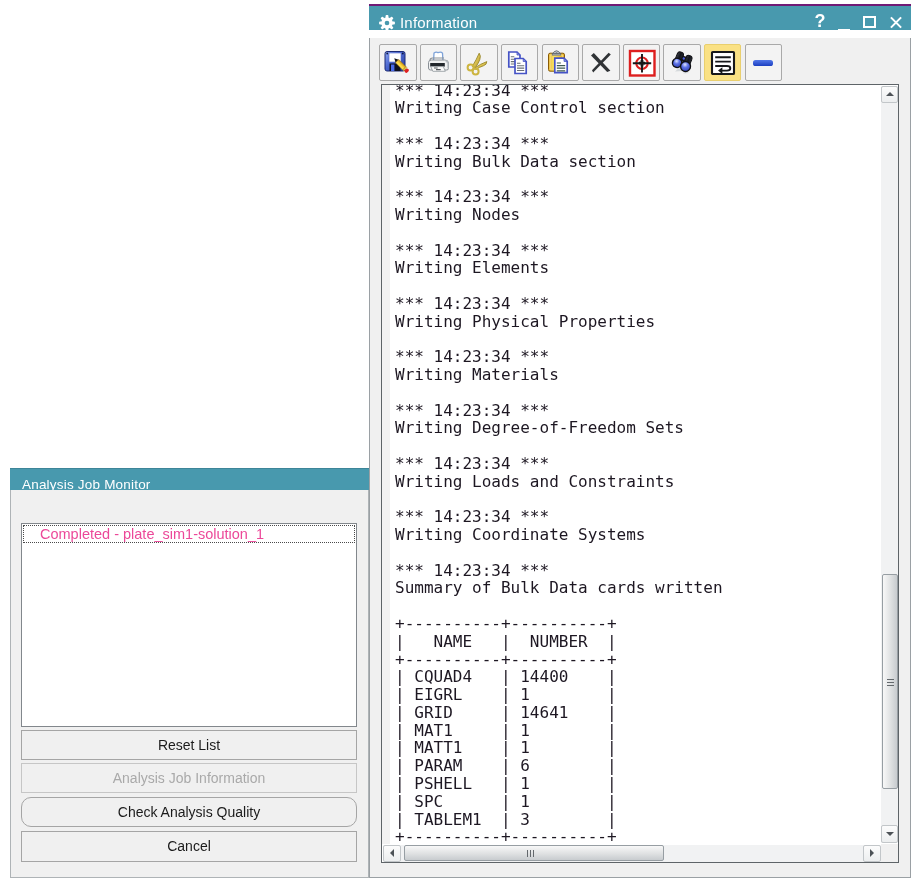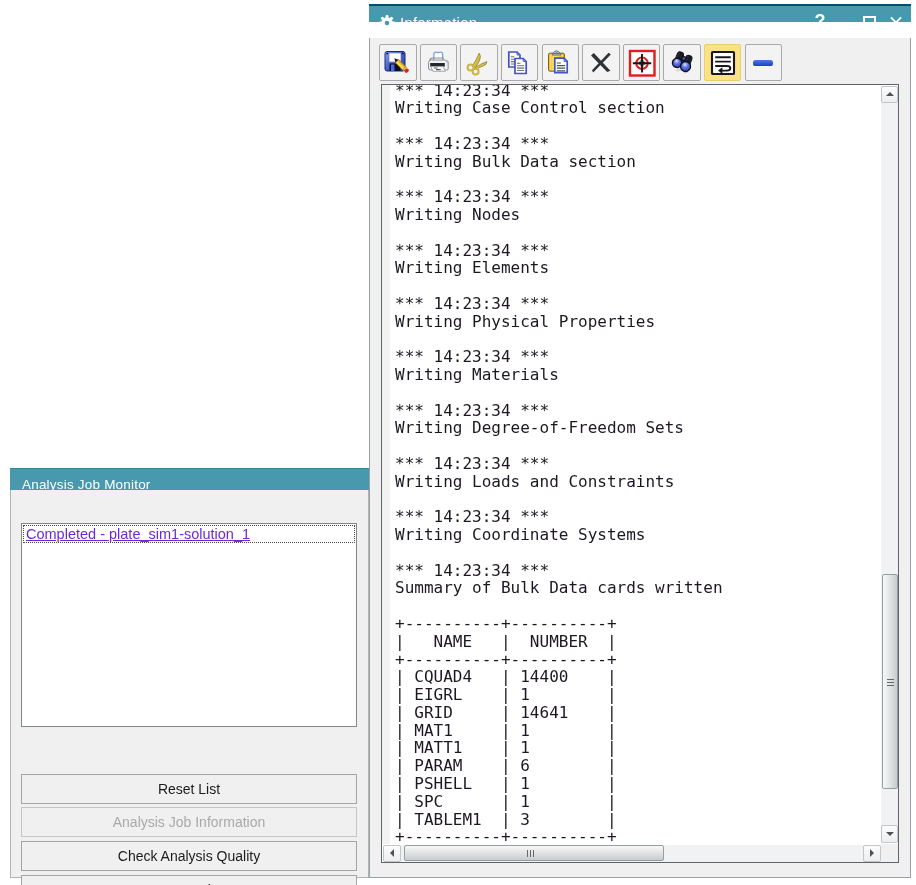--- a/index.html
+++ b/index.html
@@ -11,35 +11,35 @@
   #ajm { position:absolute; left:10px; top:458px; width:359px; height:420px; }
   #ajm .titlebar { position:absolute; left:0; top:0; width:100%; height:32px;
      background:#4899ae; border-top:1px solid #3d8598;margin-top:10px; }
   #ajm .titlebar .title { position:absolute; left:12px; top:0; line-height:31px;
      color:#ffffff; font-size:13.5px; letter-spacing:0.2px; }
   #ajm .body { position:absolute; left:0; top:32px; width:100%; height:388px;
      background:#f0f0f0; border:1px solid #aeb3b6; border-top:none; }
   #ajm .listbox { position:absolute; left:11px; top:65px; width:336px; height:204px;
      background:#ffffff; border:1px solid #82878c; }
   #ajm .list-item-selected { position:absolute; left:1px; top:1px; right:1px; height:17.5px;
-     border:1px dotted #4a4a4a; font-size:14.5px; line-height:16px; padding-left:2px;
-     color:#6d28d9; white-space:nowrap; overflow:hidden;text-decoration:underline; }
+     border:1px dotted #4a4a4a; font-size:14.5px; line-height:16px; padding-left:16px;
+     color:#ec4899; white-space:nowrap; overflow:hidden; }
   .ajm-btn { position:absolute; left:11px; width:336px; height:30px;
      background:#f0f0f0; border:1px solid #a5a5a5;
-     font-size:14px; color:#1b1b1b; text-align:center; line-height:28px;margin-top:44px; }
+     font-size:14px; color:#1b1b1b; text-align:center; line-height:28px; }
   .ajm-btn.disabled { border-color:#c6c6c6; color:#a9a9a9; }
   #ajm-btn-0 { top:271.5px; }
   #ajm-btn-1 { top:305px; }
-  #ajm-btn-2 { top:339px; }
+  #ajm-btn-2 { top:339px;border-radius:10px; }
   #ajm-btn-3 { top:373px; height:31px; }
 
   
   #info { position:absolute; left:369px; top:4px; width:542px; height:874px; }
-  #info .titlebar { position:absolute; left:0; top:0; width:100%; height:18px;
-     background:#4899ae; border-top:2px solid #0c4a6e; }
+  #info .titlebar { position:absolute; left:0; top:0; width:100%; height:26px;
+     background:#4899ae; border-top:2px solid #701a75; }
   #info .titlebar .title { position:absolute; left:31px; top:0; line-height:33px;
      color:#ffffff; font-size:15px; letter-spacing:0.2px; }
   #info .body { position:absolute; left:0; top:34px; width:100%; height:840px;
      background:#f0f0f0; border:1px solid #9aa0a4; border-top:none; }
 
   
   .tb-ico { position:absolute; top:0; height:34px; }
   #gear { position:absolute; left:9px; top:8px; width:18px; height:18px; }
   #tb-help { left:443px; width:16px; color:#ffffff; font-size:18px; font-weight:700;
      line-height:31px; text-align:center; }

